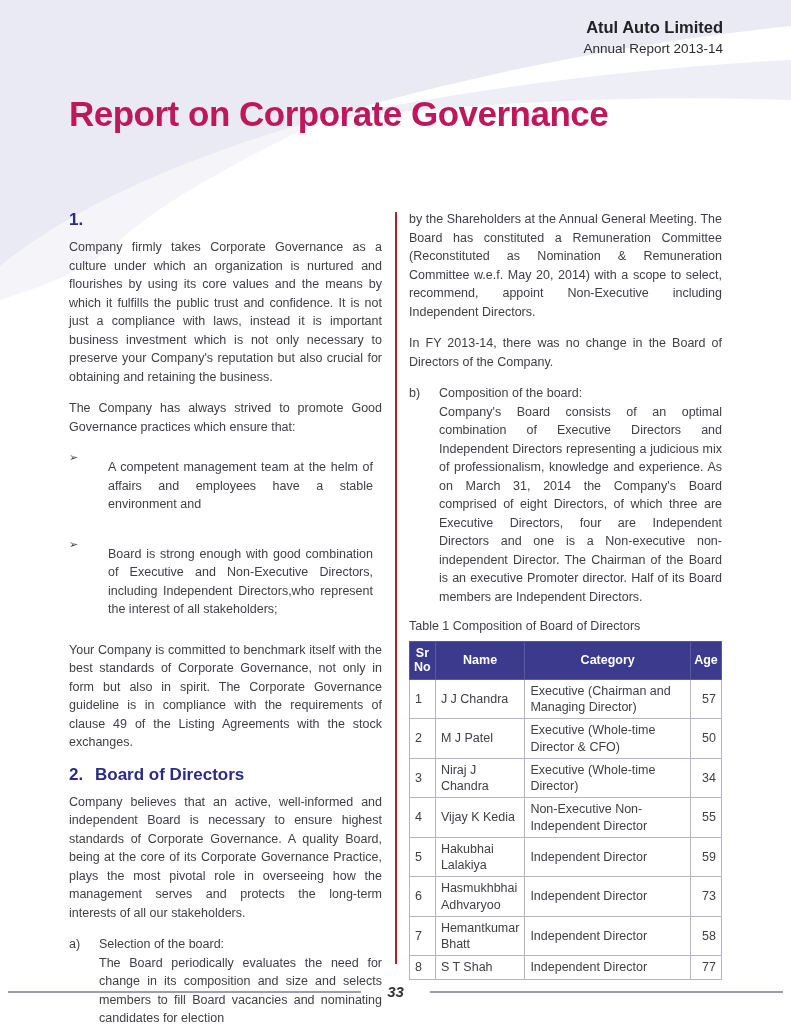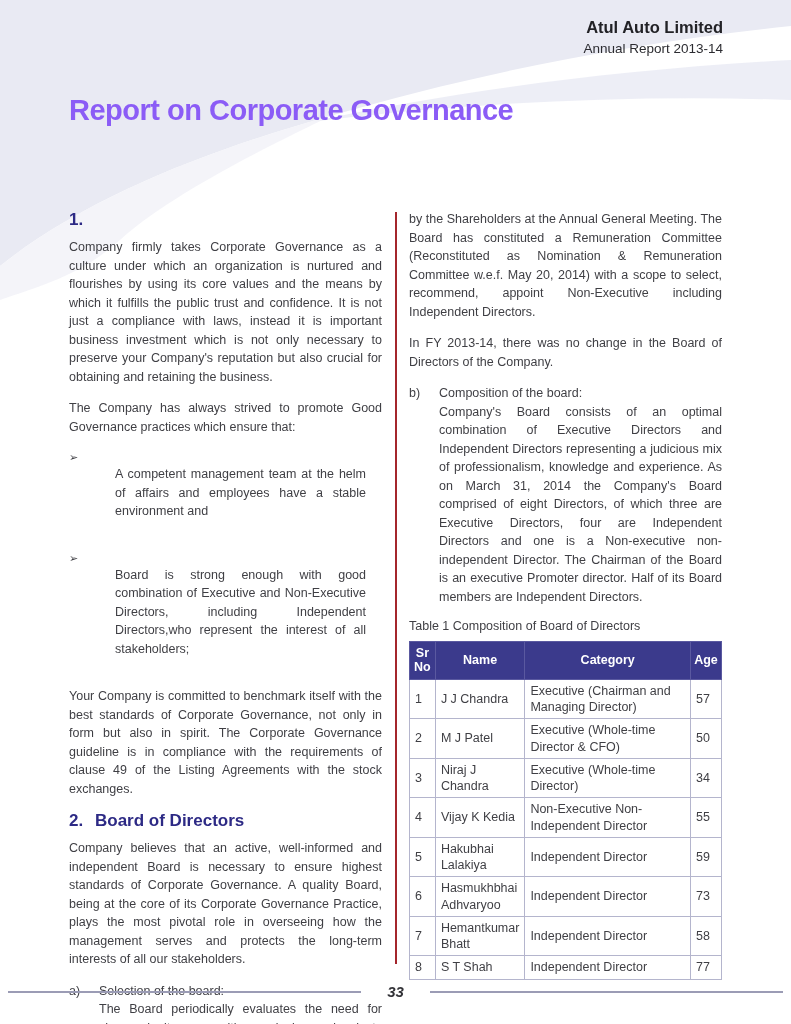--- a/index.html
+++ b/index.html
@@ -6,47 +6,47 @@
   .page{
     position:relative;width:791px;height:1024px;background:#ffffff;overflow:hidden;
     font-family:"Liberation Sans","DejaVu Sans",sans-serif;
   }
   .bg-svg{position:absolute;top:0;left:0;}
   .doc-header{position:absolute;top:18px;right:68px;text-align:right;}
   .company-name{font-size:16.5px;font-weight:bold;color:#222226;}
   .report-name{font-size:13.5px;color:#2c2c31;margin-top:4px;}
   .page-title{
     position:absolute;top:94px;left:69px;margin:0;
-    font-size:29px;font-weight:bold;color:#8b5cf6;letter-spacing:-0.5px;
+    font-size:35px;font-weight:bold;color:#be185d;letter-spacing:-0.5px;
   }
   .columns{position:absolute;top:210px;left:69px;width:653px;display:flex;justify-content:space-between;}
   .col{width:313px;}
   .col-divider{position:absolute;left:395px;top:212px;width:2px;height:752px;background:#a4262c;}
   .sec-heading{display:flex;font-size:17px;font-weight:bold;color:#2d2a85;margin:0 0 8px;}
   .sec-heading .h-num{width:26px;flex:none;}
   .sec-heading.second{margin-top:6px;}
   p.body{font-size:12.5px;line-height:18.5px;color:#3f3f44;text-align:justify;margin:0 0 13px;}
   .bullet-item{display:flex;margin:0 0 13px;}
   .bullet-marker{width:30px;flex:none;font-size:11px;color:#3f3f44;padding-top:2px;}
-  .bullet-item p.body{flex:1;margin:16px;}
+  .bullet-item p.body{flex:1;margin:9px;}
   .lettered-item{display:flex;margin:0 0 13px;}
   .letter-marker{width:30px;flex:none;font-size:12.5px;line-height:18.5px;color:#3f3f44;}
   .lettered-content{flex:1;}
   .lettered-content .item-title{font-size:12.5px;line-height:18.5px;color:#3f3f44;margin:0;text-align:left;}
   .lettered-content p.body{margin:0;}
   .table-caption{font-size:12.5px;color:#3f3f44;margin:2px 0 8px;text-align:left;}
   table.board{width:100%;border-collapse:collapse;font-size:12.5px;}
   table.board th{
     background:#3b3a8c;color:#ffffff;font-weight:bold;text-align:center;
     padding:4px 2px;border:1px solid #5a59a0;line-height:1.15;
   }
   table.board td{
     border:1px solid #b4b5cd;padding:3px 5px;color:#3f3f44;line-height:1.3;background:#fff;
   }
-  td.cell-age{text-align:left;}
+  td.cell-age{text-align:right;}
   .page-footer{position:absolute;top:983px;left:0;width:791px;display:flex;align-items:center;font-style:italic;}
   .footer-rule{flex:1;height:2px;background:#9b9cb5;}
   .footer-rule.left{margin-left:8px;}
   .footer-rule.right{margin-right:8px;}
   .page-number{font-size:15px;font-weight:bold;color:#333338;padding:0 26px;}
 </style>
 </head>
 <body>
 
 <div class="page">

